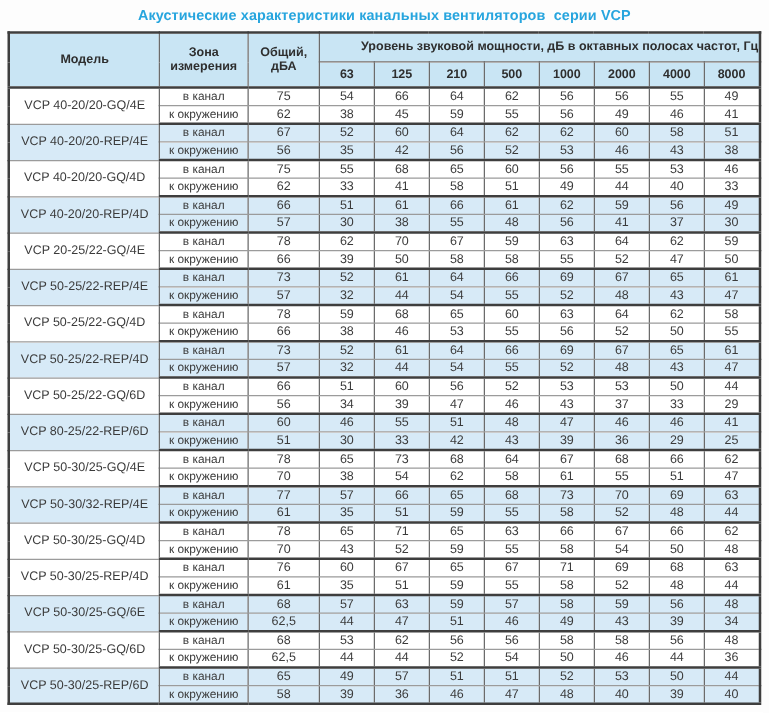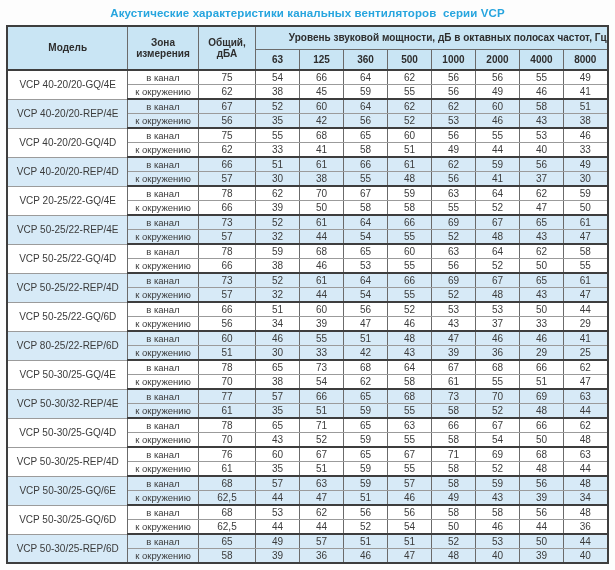--- a/index.html
+++ b/index.html
@@ -62,21 +62,21 @@
         <th class="span2" rowspan="2">Модель</th>
         <th class="span2" rowspan="2">Зона
 измерения</th>
         <th class="span2" rowspan="2">Общий,
 дБА</th>
         <th class="spl-group" colspan="8">Уровень звуковой мощности, дБ в октавных полосах частот, Гц</th>
       </tr>
       <tr>
         <th class="freq">63</th>
         <th class="freq">125</th>
-        <th class="freq">360</th>
+        <th class="freq">210</th>
         <th class="freq">500</th>
         <th class="freq">1000</th>
         <th class="freq">2000</th>
         <th class="freq">4000</th>
         <th class="freq">8000</th>
       </tr>
     </thead>
     <tbody>
         <tr class="zone-split">
           <td class="model" rowspan="2">VCP 40-20/20-GQ/4E</td>

